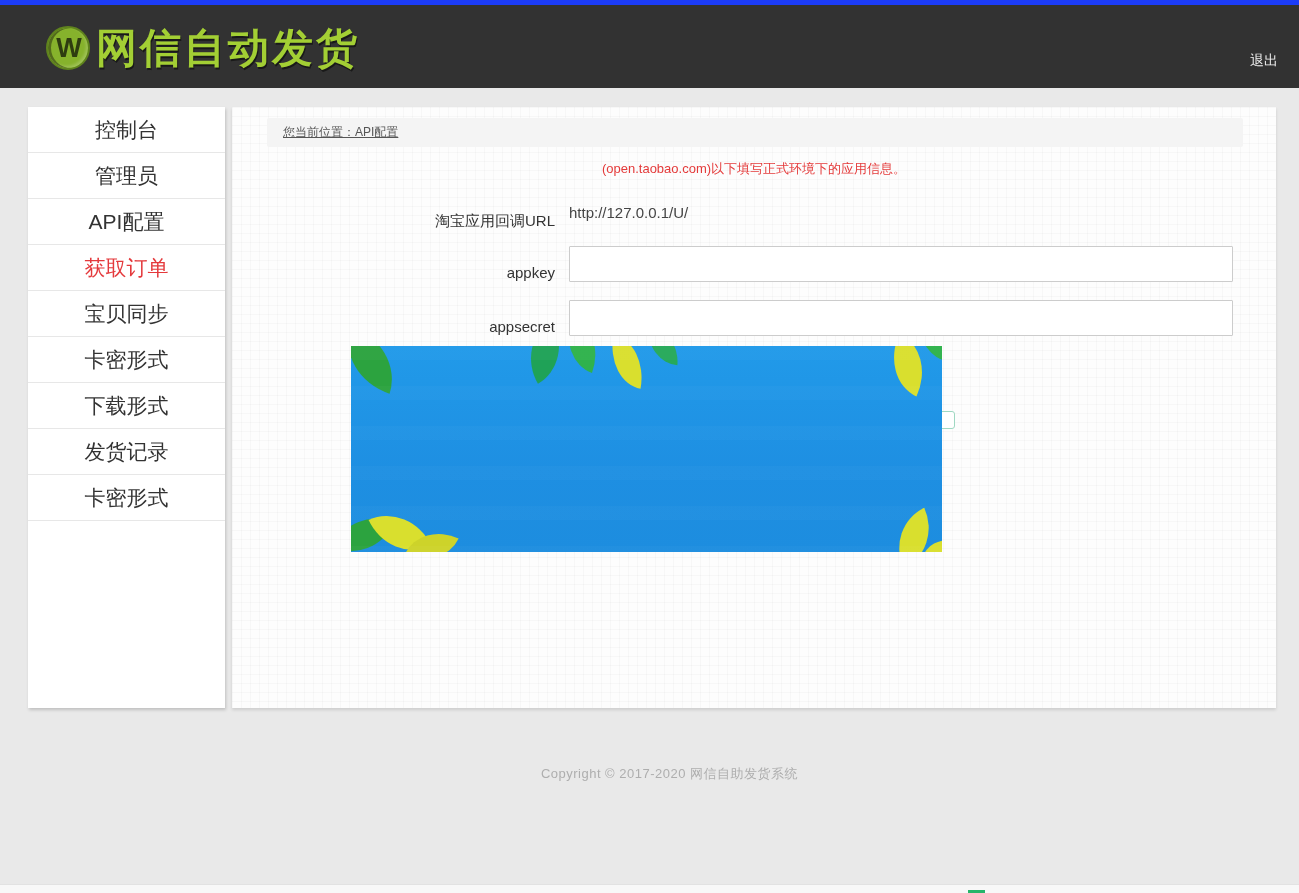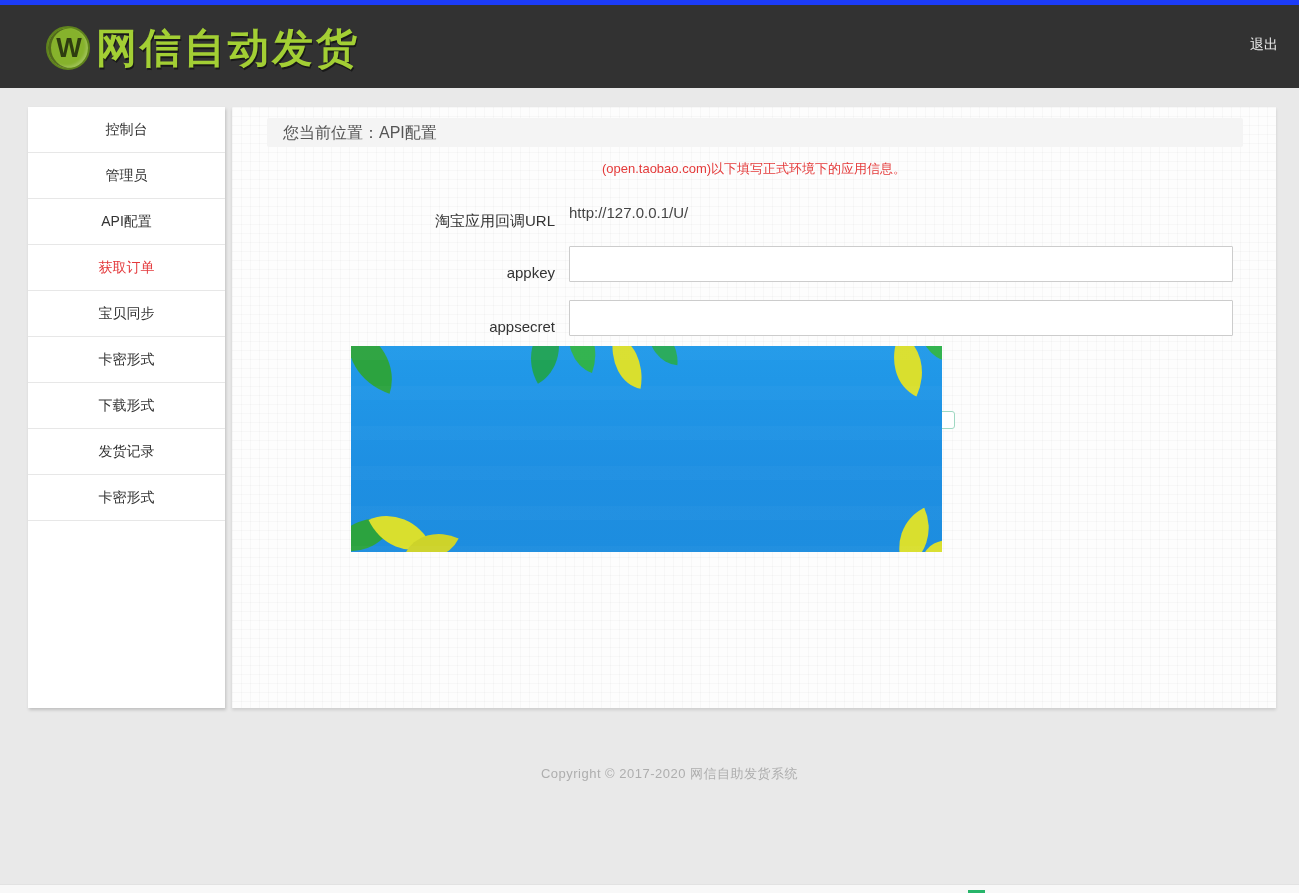--- a/index.html
+++ b/index.html
@@ -23,52 +23,52 @@
     display:flex; align-items:center; justify-content:center;
     box-shadow: inset 3px 0 0 rgba(40,50,15,.55), inset -2px -2px 3px rgba(255,255,255,.2);
     letter-spacing:-2px;
   }
   .logo-text {
     margin-left:6px;
     font-size:41px; font-weight:700; color:#a3cf34; letter-spacing:3px;
     text-shadow:1px 2px 0 rgba(0,0,0,.5);
   }
   .logout {
-    position:absolute; right:21px; top:31px;
+    position:absolute; right:21px; top:47px;
     color:#efefef; font-size:14px; cursor:pointer; text-decoration:none;
   }
 
   
   .sidebar {
     position:absolute; left:28px; top:107px; width:197px; height:601px;
     background:#fff; box-shadow:1px 2px 3px rgba(0,0,0,.18);
   }
   .sidebar ul { list-style:none; }
   .sidebar li {
     height:46px; line-height:45px; text-align:center;
-    font-size:14px; color:#333; cursor:pointer;
+    font-size:21px; color:#333; cursor:pointer;
     border-bottom:1px solid #e7e7e7;
   }
   .sidebar li.active { color:#e4393c; }
 
   
   .panel {
     position:absolute; left:232px; top:107px; width:1044px; height:601px;
     background-color:#fdfdfd;
     background-image:
       linear-gradient(rgba(0,0,0,.022) 1px, transparent 1px),
       linear-gradient(90deg, rgba(0,0,0,.022) 1px, transparent 1px);
     background-size:9px 9px;
     box-shadow:0 2px 3px rgba(0,0,0,.12);
   }
   .breadcrumb {
     position:absolute; left:35px; top:11px; width:976px; height:29px;
     background:#f4f4f4; border-radius:2px;
     line-height:29px; padding-left:16px;
-    font-size:16px; color:#555;
+    font-size:12px; color:#555;text-decoration:underline;
   }
   .notice {
     position:absolute; left:0; top:53px; width:100%;
     text-align:center; font-size:13px; color:#e43a3a;
   }
   .form-label {
     position:absolute; left:0; width:323px; text-align:right;
     font-size:15px; color:#333;margin-top:8px;
   }
   .lbl-url { top:97px; }

